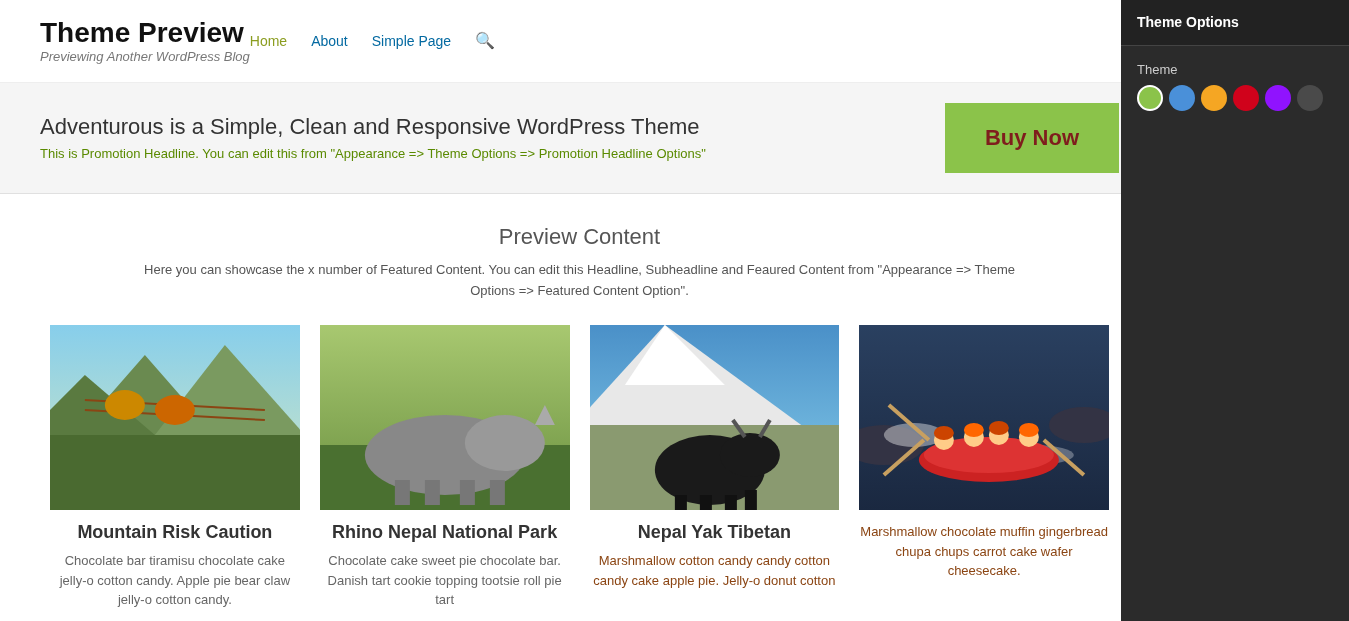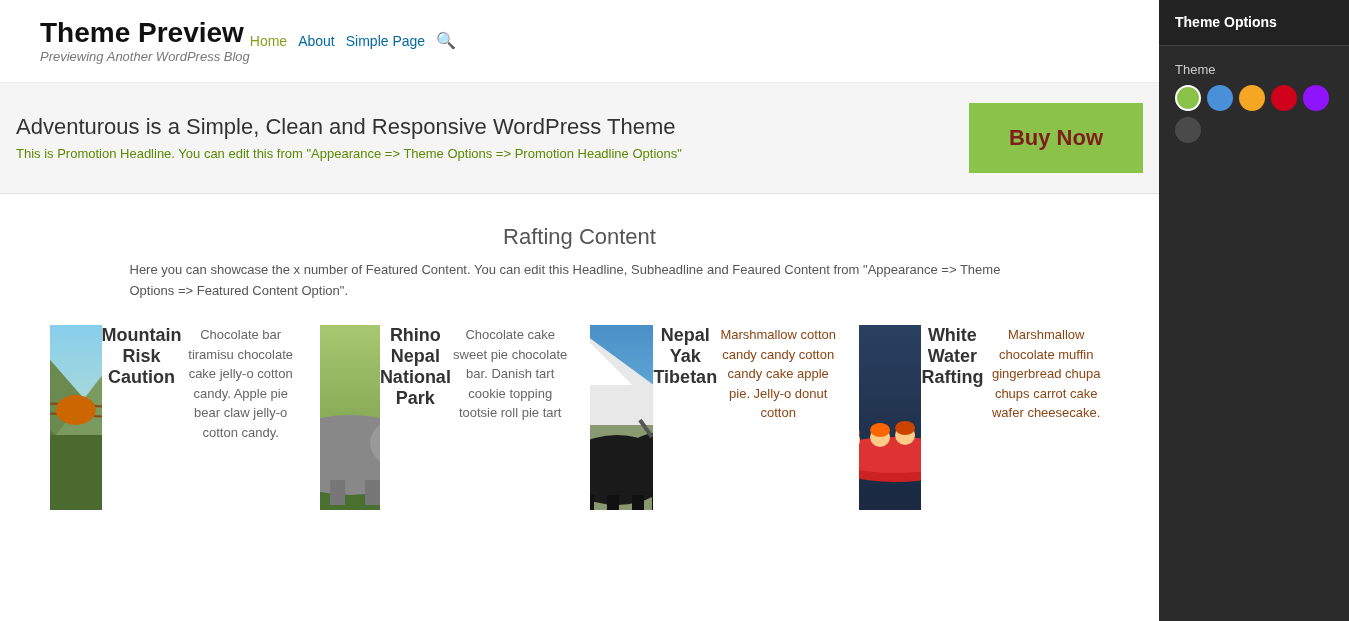--- a/index.html
+++ b/index.html
@@ -22,21 +22,21 @@
     }
     .site-tagline {
       font-size: 13px;
       color: #777;
       font-style: italic;
       font-family: Arial, sans-serif;
     }
     .site-nav {
       display: flex;
       align-items: center;
-      gap: 11px;
+      gap: 24px;
     }
     .nav-link {
       font-size: 14px;
       color: #0369a1;
       text-decoration: none;
       font-family: Arial, sans-serif;
     }
     .nav-link.active {
       color: #8b9d20;
     }
@@ -45,21 +45,21 @@
       font-size: 16px;
       cursor: pointer;
     }
 
     
     .promo-bar {
       background: #f5f5f5;
       display: flex;
       justify-content: space-between;
       align-items: center;
-      padding: 20px 16px;
+      padding: 20px 40px;
       border-bottom: 1px solid #e0e0e0;
     }
     .promo-text-block {}
     .promo-headline {
       font-size: 22px;
       color: #333;
       font-family: Arial, sans-serif;
       font-weight: normal;
       margin-bottom: 6px;
     }
@@ -87,39 +87,39 @@
     }
     .featured-title {
       text-align: center;
       font-size: 22px;
       color: #555;
       font-family: Arial, sans-serif;
       font-weight: normal;
       margin-bottom: 10px;
     }
     .featured-desc {
-      text-align: left;
+      text-align: center;
       font-size: 13px;
       color: #555;
       font-family: Arial, sans-serif;
       line-height: 1.6;
       max-width: 900px;
       margin: 0 auto 24px;
     }
 
     
     .cards-grid {
       display: grid;
       grid-template-columns: repeat(4, 1fr);
       gap: 0;
       padding: 0;
     }
     .card {
       display: flex;
-      flex-direction: row;
+      flex-direction: column;
       padding: 0 10px 10px;
     }
     
     .card-img-placeholder {
       width: 100%;
       height: 185px;
       margin-bottom: 12px;
       overflow: hidden;
       position: relative;
     }
@@ -160,21 +160,21 @@
     
     .page-wrapper {
       
     }
 
     
     .right-panel {
       position: fixed;
       right: 0;
       top: 0;
-      width: 190px;
+      width: 228px;
       height: 100%;
       background: #2b2b2b;
       z-index: 200;
       display: flex;
       flex-direction: column;
     }
 
     .rp-header {
       background: #222;
       padding: 14px 16px;
@@ -231,21 +231,21 @@
 
   <div class="promo-bar">
     <div class="promo-text-block">
       <div class="promo-headline">Adventurous is a Simple, Clean and Responsive WordPress Theme</div>
       <div class="promo-subtext">This is Promotion Headline. You can edit this from "Appearance =&gt; Theme Options =&gt; Promotion Headline Options"</div>
     </div>
     <button class="buy-now-btn">Buy Now</button>
   </div>
 
   <div class="featured-section">
-    <h2 class="featured-title">Rafting Content</h2>
+    <h2 class="featured-title">Preview Content</h2>
     <p class="featured-desc">Here you can showcase the x number of Featured Content. You can edit this Headline, Subheadline and Feaured Content from "Appearance =&gt; Theme Options =&gt; Featured Content Option".</p>
 
     <div class="cards-grid">
 
       <div class="card">
         <div class="card-img-placeholder img-mountain">
           <svg width="100%" height="100%" viewBox="0 0 300 185" preserveAspectRatio="xMidYMid slice">
             <defs>
               <linearGradient id="sky1" x1="0" y1="0" x2="0" y2="1">
                 <stop offset="0%" stop-color="#87CEEB"></stop>
@@ -356,21 +356,20 @@
             <ellipse cx="110" cy="108" rx="10" ry="7" fill="#cc4400"></ellipse>
             <ellipse cx="140" cy="105" rx="10" ry="7" fill="#ff6600"></ellipse>
             <ellipse cx="165" cy="103" rx="10" ry="7" fill="#cc4400"></ellipse>
             <ellipse cx="195" cy="105" rx="10" ry="7" fill="#ff6600"></ellipse>
 
             <line x1="90" y1="115" x2="50" y2="150" stroke="#c8a060" stroke-width="4"></line>
             <line x1="210" y1="115" x2="250" y2="150" stroke="#c8a060" stroke-width="4"></line>
             <line x1="95" y1="115" x2="55" y2="80" stroke="#c8a060" stroke-width="4"></line>
           </svg>
         </div>
-        <h3 class="card-title">White Water Rafting</h3>
         <p class="card-body" style="color:#8b4513;">Marshmallow chocolate muffin gingerbread chupa chups carrot cake wafer cheesecake.</p>
       </div>
 
     </div>
   </div>
 
 </div>
 
 <div class="right-panel">
   <div class="rp-header">

